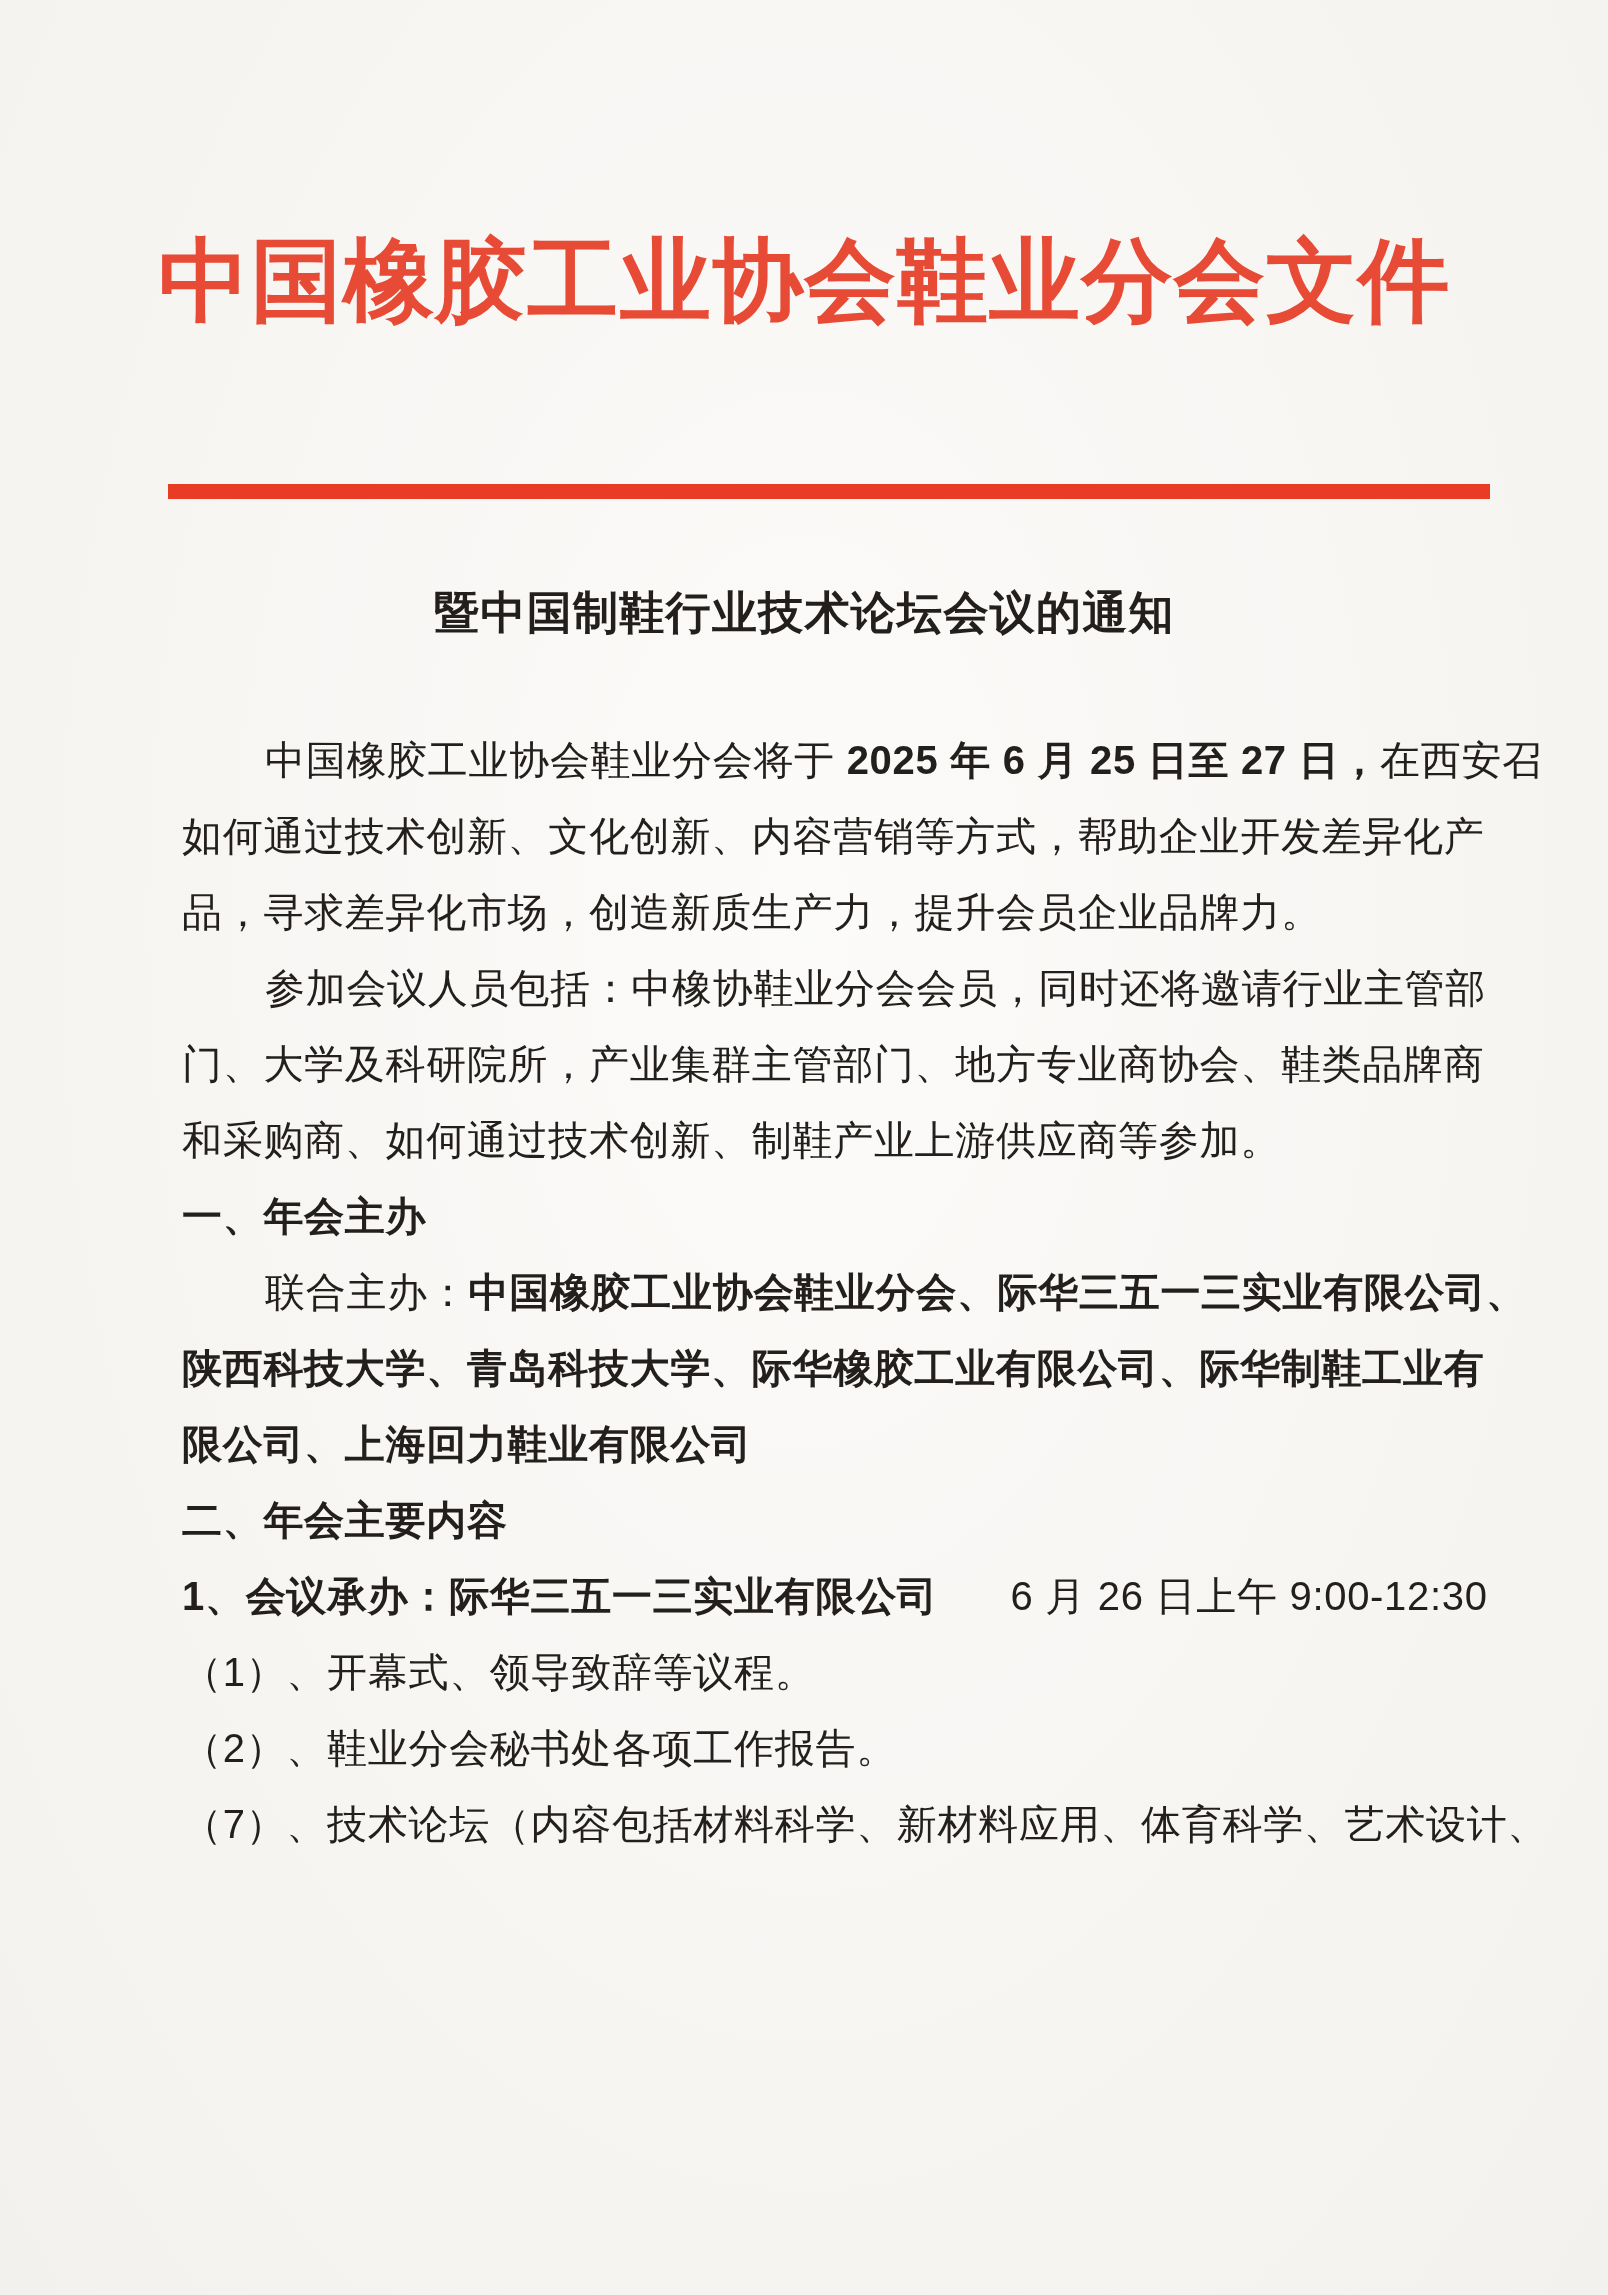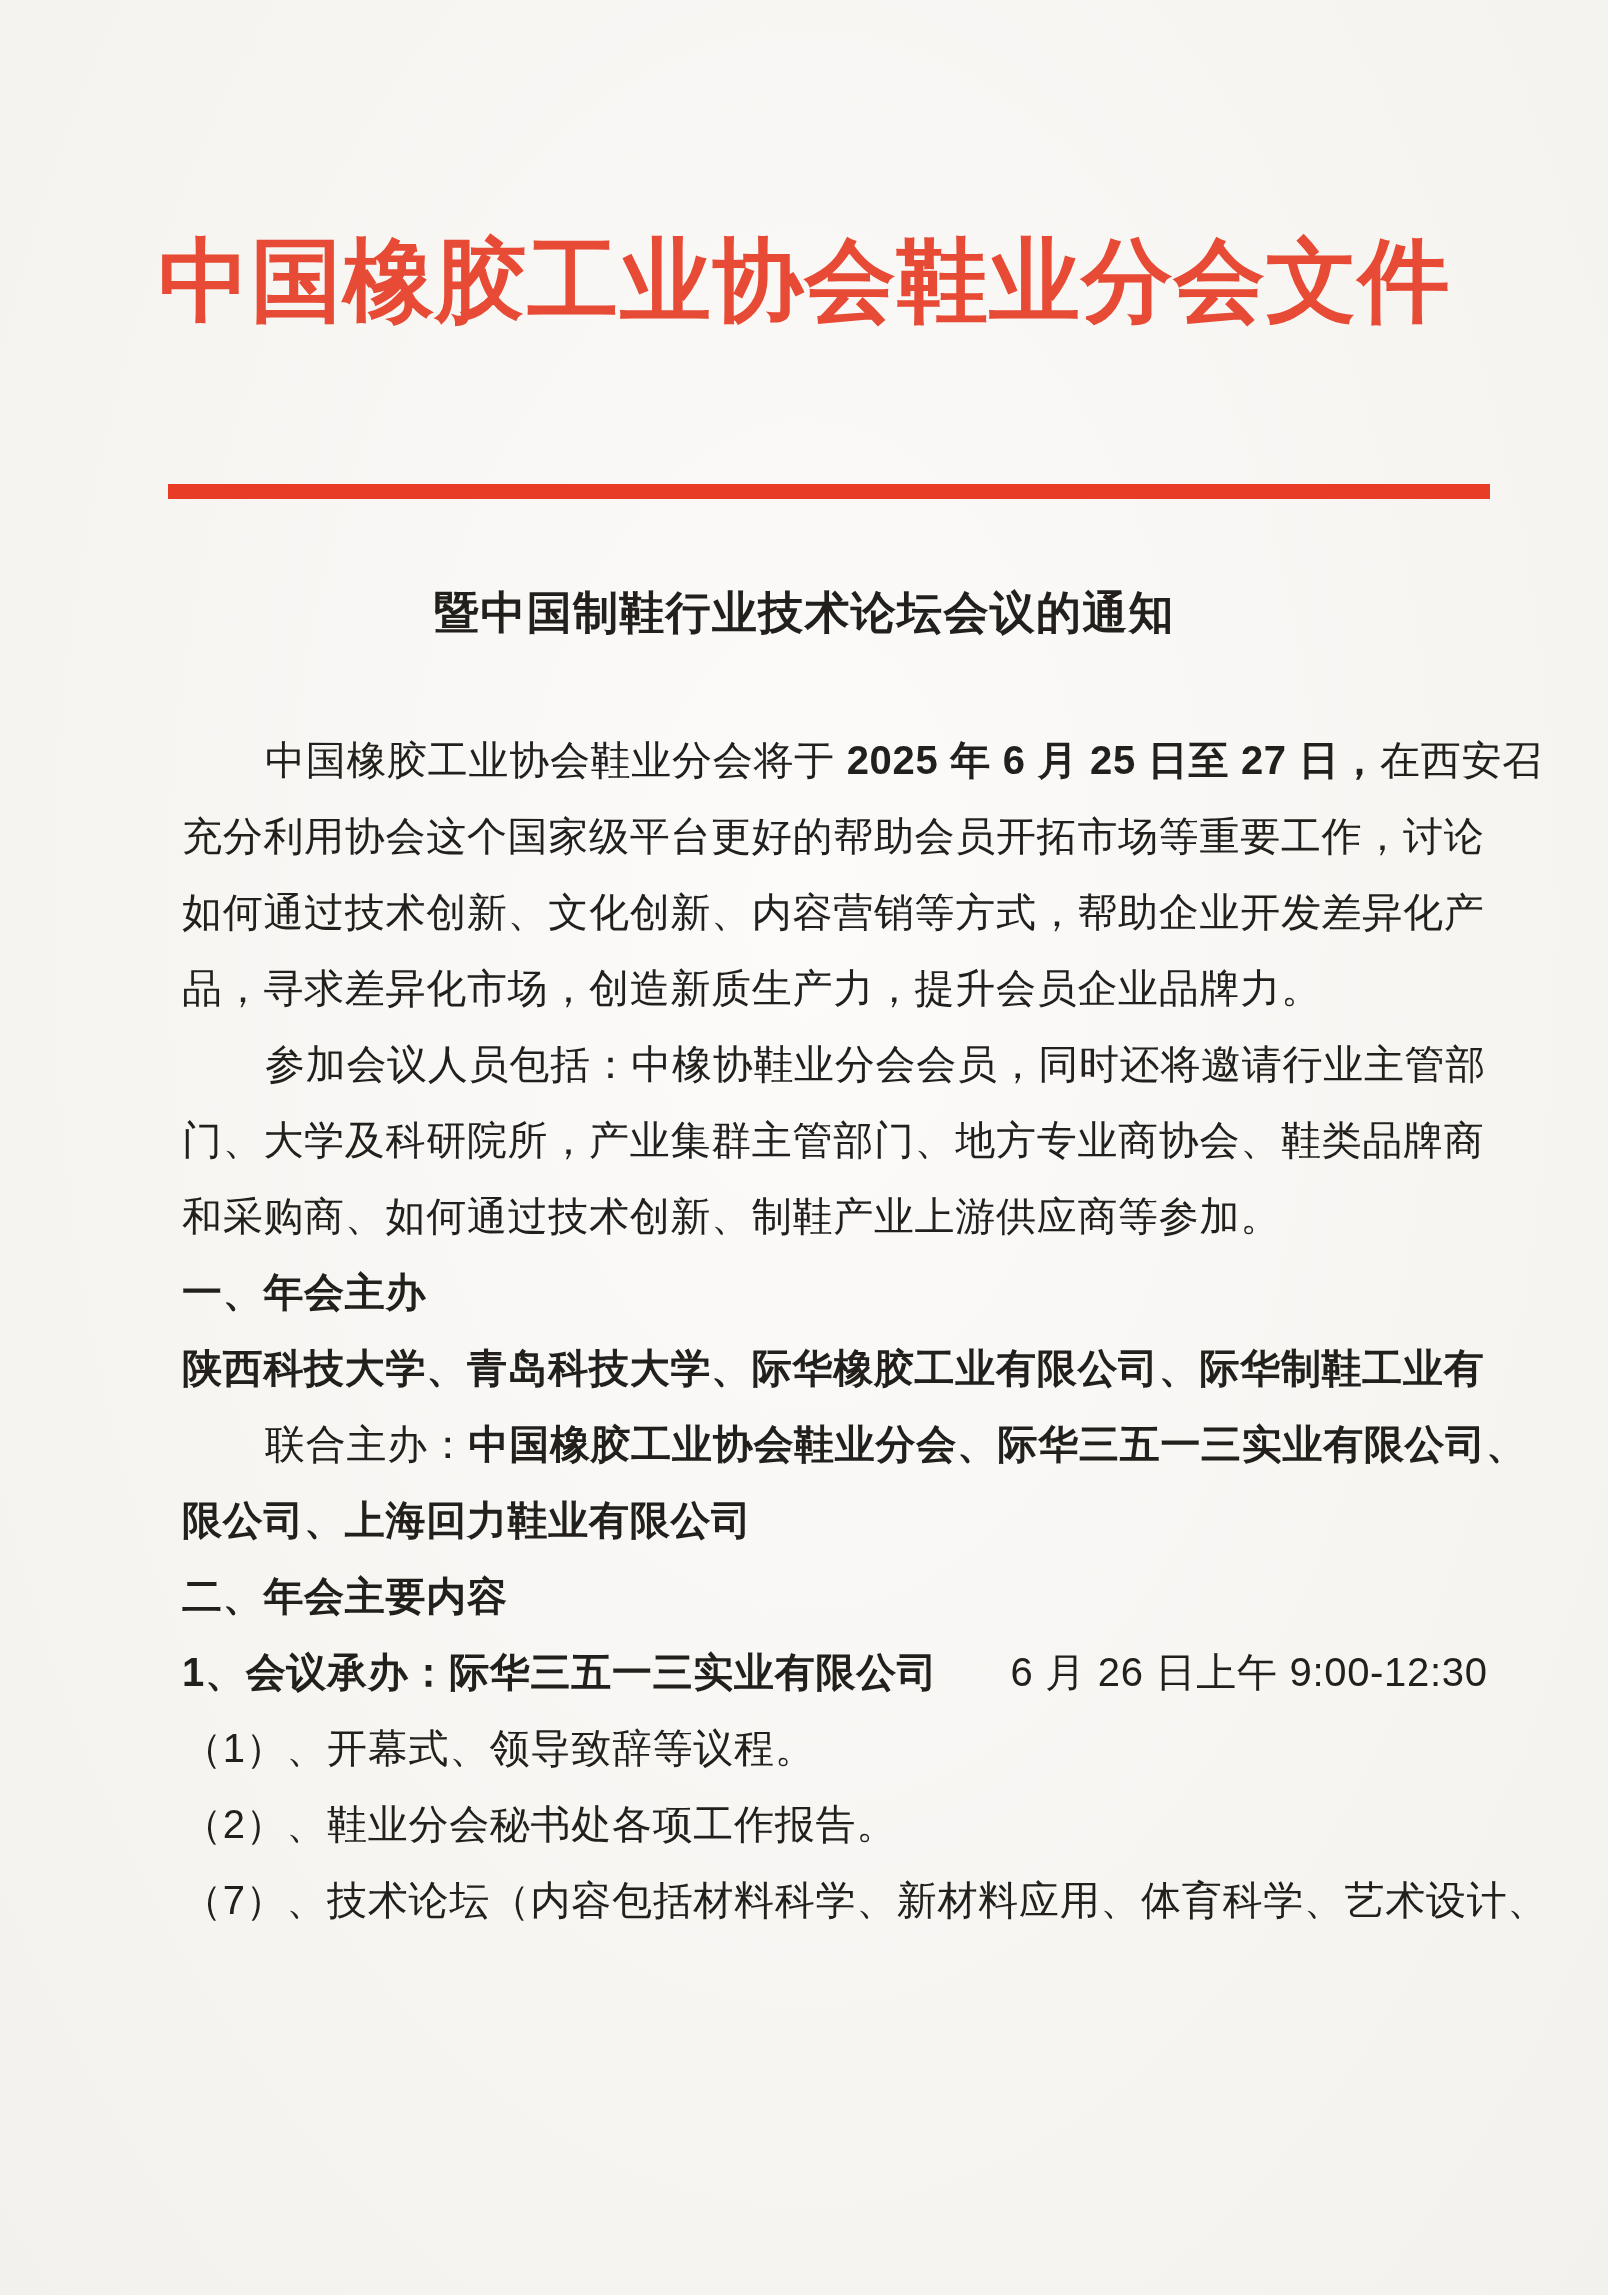--- a/index.html
+++ b/index.html
@@ -58,29 +58,28 @@
     <h1 class="letterhead">中国橡胶工业协会鞋业分会文件</h1>
     <div class="red-rule"></div>
   </header>
 
   <section class="doc-title">
     <div class="title-line">暨中国制鞋行业技术论坛会议的通知</div>
   </section>
 
   <section class="doc-body" id="doc-body">
       <div class="line indent"><span class="seg">中国橡胶工业协会鞋业分会将于 </span><span class="seg bold">2025 年 6 月 25 日至 27 日，</span><span class="seg">在西安召</span></div>
-      <div class="line"><span class="seg">充分利用协会这个国家级平台更好的帮助会员开拓市场等重要工作，讨论</span></div>
       <div class="line"><span class="seg">如何通过技术创新、文化创新、内容营销等方式，帮助企业开发差异化产</span></div>
       <div class="line"><span class="seg">品，寻求差异化市场，创造新质生产力，提升会员企业品牌力。</span></div>
       <div class="line indent"><span class="seg">参加会议人员包括：中橡协鞋业分会会员，同时还将邀请行业主管部</span></div>
       <div class="line"><span class="seg">门、大学及科研院所，产业集群主管部门、地方专业商协会、鞋类品牌商</span></div>
       <div class="line"><span class="seg">和采购商、如何通过技术创新、制鞋产业上游供应商等参加。</span></div>
       <div class="line heading"><span class="seg bold">一、年会主办</span></div>
+      <div class="line indent"><span class="seg">联合主办：</span><span class="seg bold">中国橡胶工业协会鞋业分会、际华三五一三实业有限公司、</span></div>
       <div class="line"><span class="seg bold">陕西科技大学、青岛科技大学、际华橡胶工业有限公司、际华制鞋工业有</span></div>
-      <div class="line indent"><span class="seg">联合主办：</span><span class="seg bold">中国橡胶工业协会鞋业分会、际华三五一三实业有限公司、</span></div>
       <div class="line"><span class="seg bold">限公司、上海回力鞋业有限公司</span></div>
       <div class="line heading"><span class="seg bold">二、年会主要内容</span></div>
       <div class="line"><span class="seg bold">1、会议承办：际华三五一三实业有限公司</span><span class="seg gap">6 月 26 日上午 9:00-12:30</span></div>
       <div class="line"><span class="seg">（1）、开幕式、领导致辞等议程。</span></div>
       <div class="line"><span class="seg">（2）、鞋业分会秘书处各项工作报告。</span></div>
       <div class="line"><span class="seg">（7）、技术论坛（内容包括材料科学、新材料应用、体育科学、艺术设计、</span></div>
     </section>
 </div>
 
 

